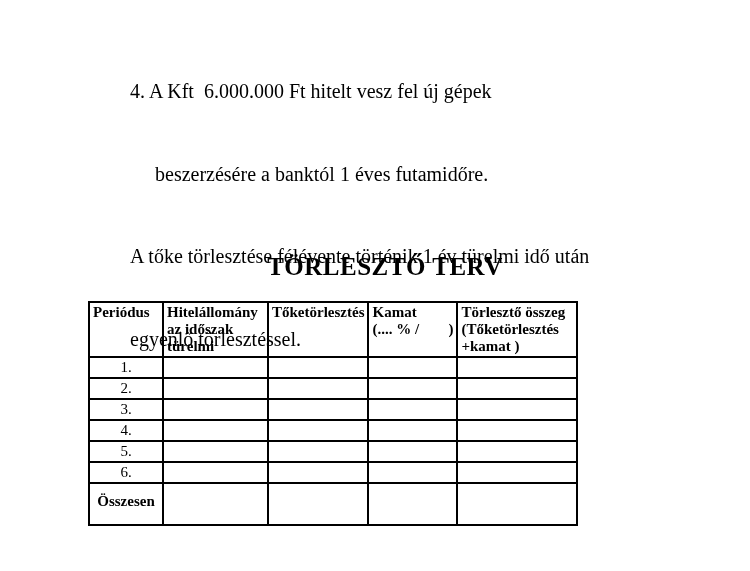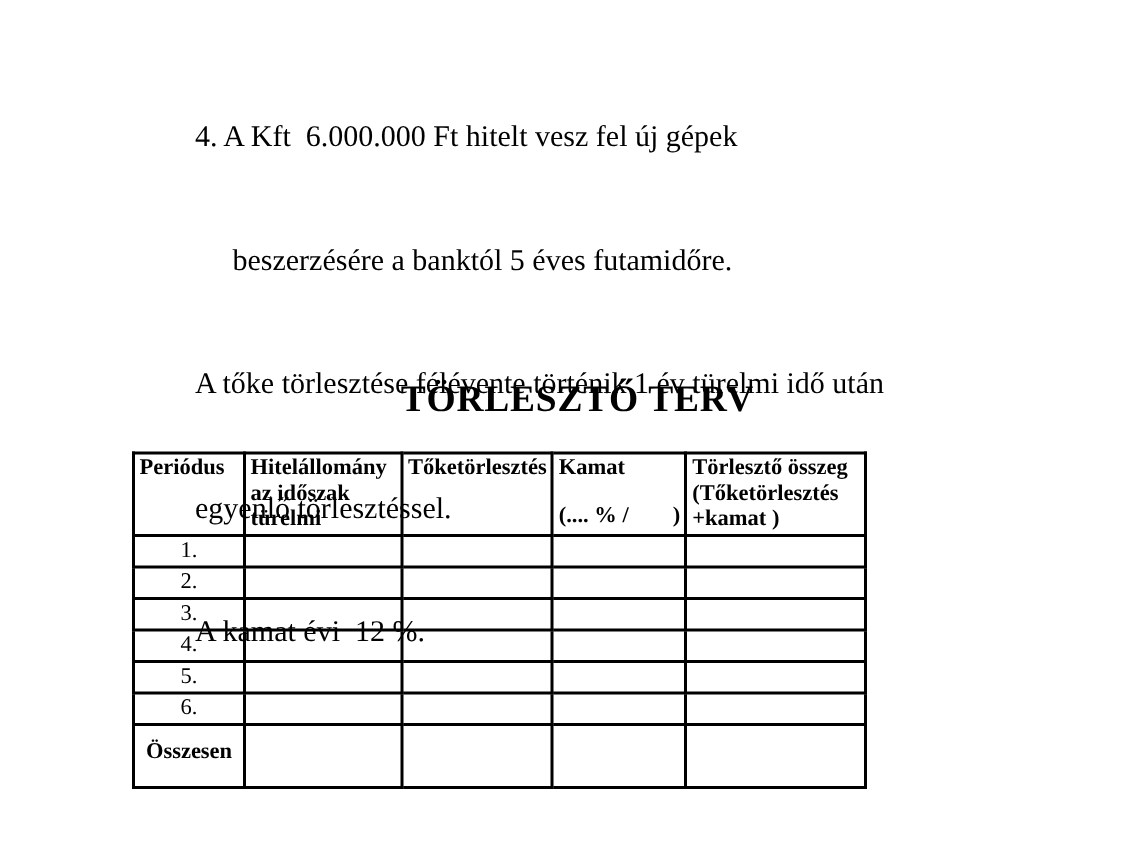--- a/index.html
+++ b/index.html
@@ -52,21 +52,20 @@
     line-height: 17px;
     font-weight: bold;
     text-align: left;
     vertical-align: top;
     margin-top: 36px;
   }
   .preline { white-space: pre-line; }
   .kamat-wrap {
     display: flex;
     flex-direction: column;
-    justify-content: space-between;
     height: 49px;
   }
   .kamat-bottom {
     display: flex;
     justify-content: space-between;
     width: 100%;
   }
   table.plan tbody tr { height: 21px; }
   table.plan tbody tr.total-row { height: 42px; }
   td.rowlabel {
@@ -83,24 +82,23 @@
     font-size: 15px;
   }
 </style>
 </head>
 <body>
 
 <div class="canvas">
 
   <div class="para block-a">
     <div class="line">4. A Kft  6.000.000 Ft hitelt vesz fel új gépek</div>
-    <div class="line indent">beszerzésére a banktól 5 éves futamidőre.</div>
+    <div class="line indent">beszerzésére a banktól 1 éves futamidőre.</div>
     <div class="line">A tőke törlesztése félévente történik 1 év türelmi idő után</div>
     <div class="line">egyenlő törlesztéssel.</div>
-    <div class="line">A kamat évi  12 %.</div>
   </div>
 
 
   <h1 class="doc-title">TÖRLESZTŐ TERV</h1>
 
   <table class="plan">
     <colgroup>
       <col style="width:74px">
       <col style="width:105px">
       <col style="width:96px">

